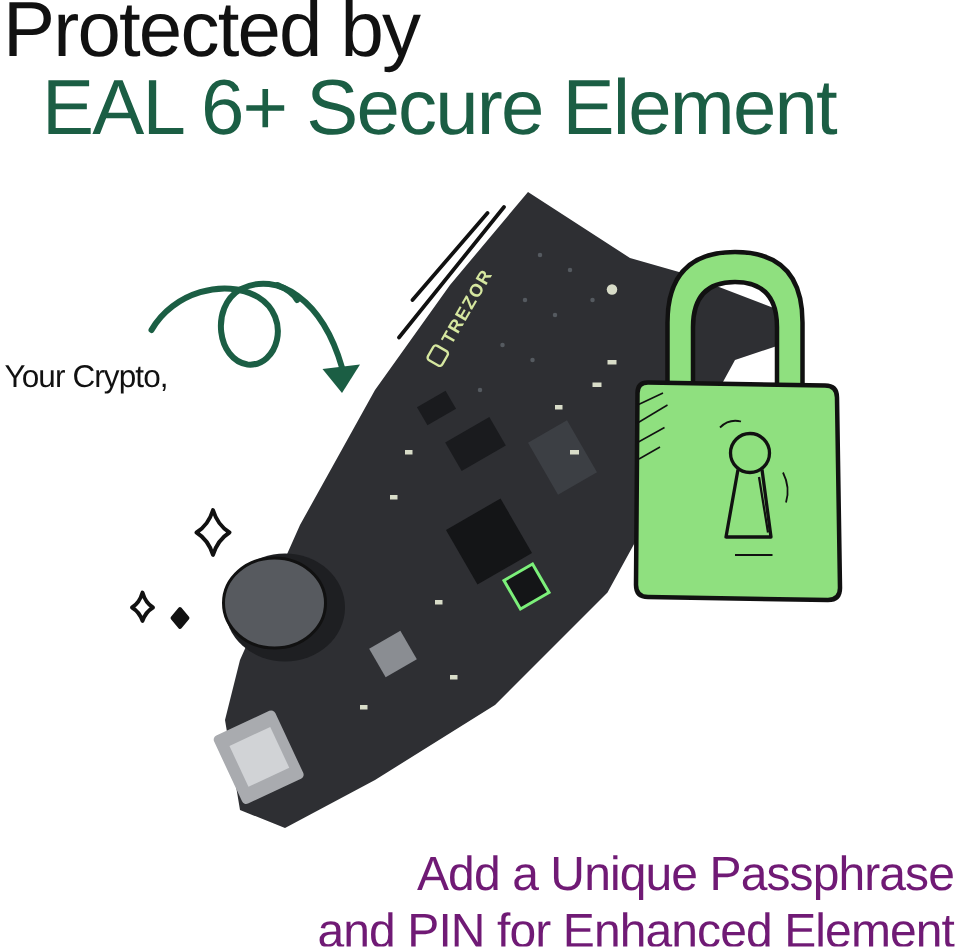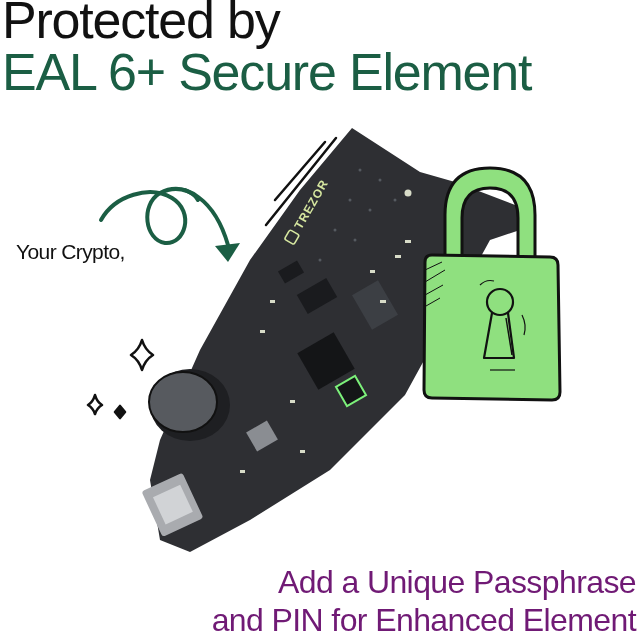--- a/index.html
+++ b/index.html
@@ -1,21 +1,21 @@
 <!DOCTYPE html>
 <html><head>
   <meta charset="utf-8">
   <style>
     html, body { margin: 0; padding: 0; }
     body { width: 640px; height: 631px; background: #ffffff; overflow: hidden; position: relative; font-family: "Liberation Sans", sans-serif; }
     .headline { position: absolute; left: 2px; top: -6px; margin: 0; font-weight: 400; font-size: 52px; line-height: 52px; letter-spacing: -1.2px; }
     .headline .l1 { display: block; color: #111111; }
-    .headline .l2 { display: block; color: #1b5e44; }
+    .headline .l2 { display: block; color: #1b5e44; margin-left: 26px; }
     .side-text { position: absolute; left: 3px; top: 237px; font-size: 21px; line-height: 29px; color: #111; letter-spacing: -0.6px; }
-    .side-text span { display: block; margin-left: 13px; }
+    .side-text span { display: block; }
     .footer-text { position: absolute; right: 4px; top: 563px; text-align: right; font-size: 32px; line-height: 38px; color: #701a75; letter-spacing: -0.6px; }
     .footer-text span { display: block; }
     svg.art { position: absolute; left: 0; top: 0; }
   </style>
 </head>
 <body>
 
 <h1 class="headline">
   <span class="l1">Protected by</span>
   <span class="l2">EAL 6+ Secure Element</span>

